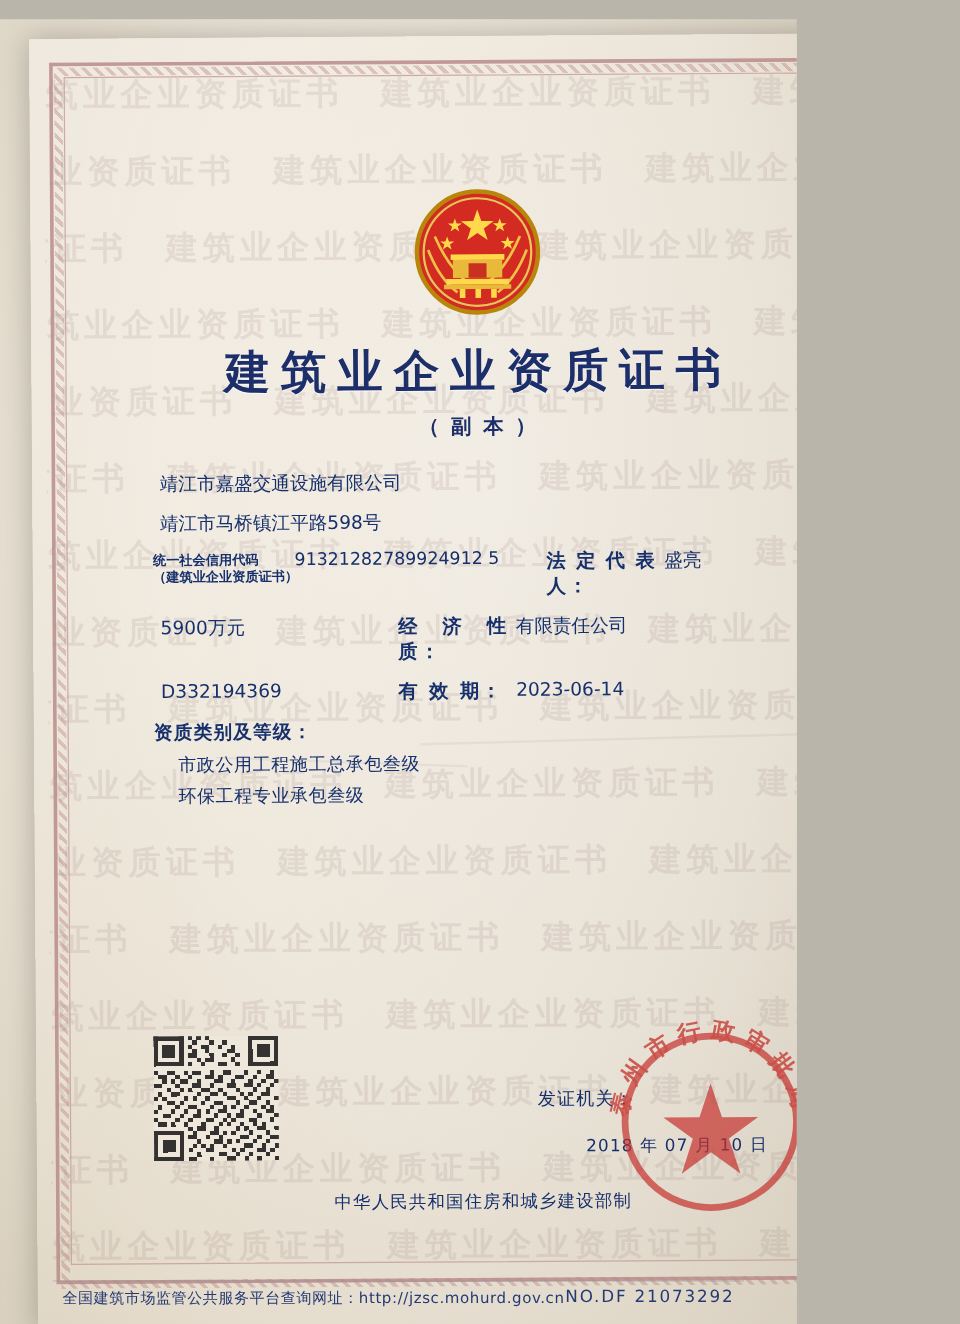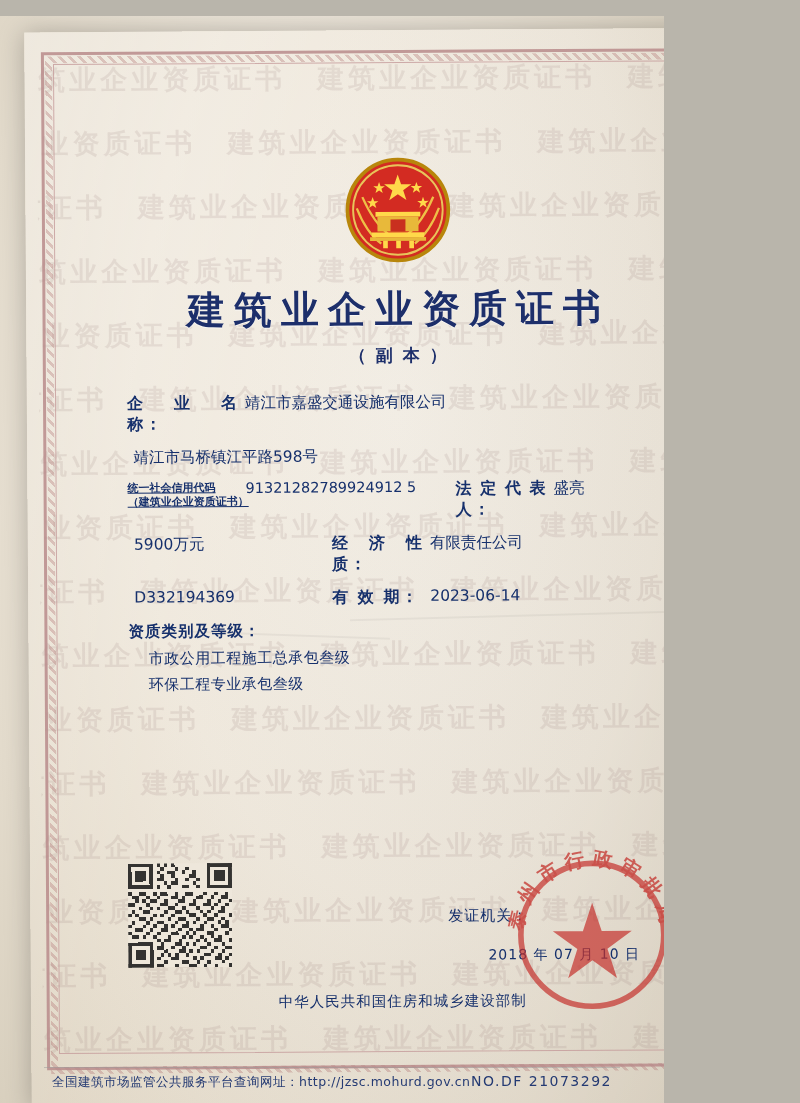--- a/index.html
+++ b/index.html
@@ -78,21 +78,21 @@
   }
   .fields{
     position:absolute;left:72px;top:330px;width:560px;
     color:#17306a;
   }
   .row{display:flex;align-items:flex-start;margin-bottom:12px;}
   .lab{
     font-size:16px;font-weight:700;color:#16306c;width:112px;
     letter-spacing:2px;text-align:justify;flex:none;
   }
-  .lab.two{line-height:14px;letter-spacing:0px;font-size:11px;padding-top:1px;text-decoration:underline;}
+  .lab.two{line-height:14px;letter-spacing:0px;font-size:11px;padding-top:1px;}
   .lab.two span{display:block;white-space:nowrap;}
   .val{font-size:15.5px;color:#16306c;padding-left:6px;flex:1;}
   .val.small{font-size:14.5px;}
   .half{display:flex;flex:1;}
   .half .lab{width:92px;}
   .qual-head{
     font-size:15.5px;font-weight:700;color:#16306c;letter-spacing:1px;margin-top:2px;
   }
   .qual-item{font-size:15px;color:#16306c;margin:7px 0 0 20px;letter-spacing:0.5px;}
   .qrcode{
@@ -195,21 +195,20 @@
       <rect x="58" y="93" width="5" height="8" fill="#ffd94a"></rect>
       <rect x="72" y="93" width="5" height="8" fill="#ffd94a"></rect>
     </svg>
 
     <div class="title">建筑业企业资质证书</div>
     <div class="subtitle">（ 副 本 ）</div>
 
     <div class="fields">
 
       <div class="row">
-        <div class="lab">企 业 名 称：</div>
         <div class="val">靖江市嘉盛交通设施有限公司</div>
       </div>
 
       <div class="row">
         <div class="val">靖江市马桥镇江平路598号</div>
       </div>
 
       <div class="row">
         <div class="lab two">
           <span>统一社会信用代码</span>

